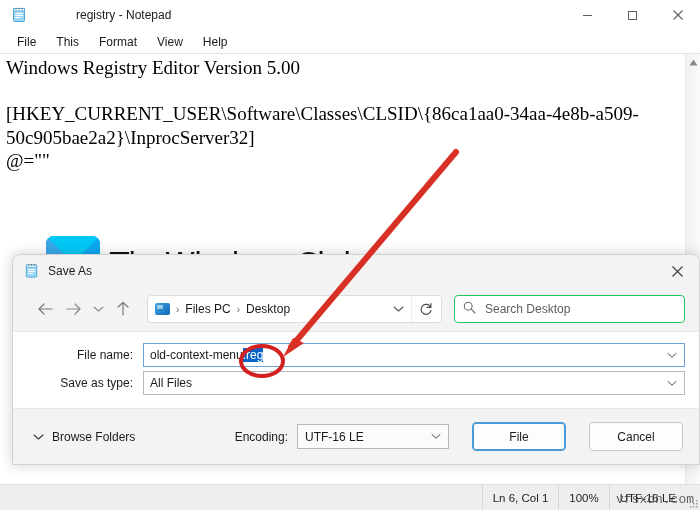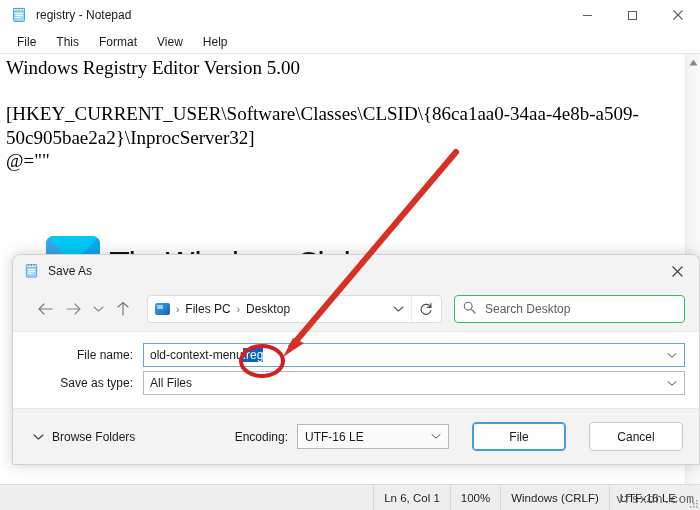--- a/index.html
+++ b/index.html
@@ -30,20 +30,21 @@
     flex: 0 0 auto;
   }
   #notepad-title-icon {
     width: 16px; height: 16px;
     margin-left: 11px; margin-right: 9px;
     position: relative;
   }
   #notepad-title-text {
     font-size: 12px;
     color: #1b1b1b;
+    margin-left: 40px;
   }
   #notepad-window-controls {
     margin-left: auto;
     display: flex;
     height: 30px;
   }
   .win-ctl {
     width: 45px;
     height: 30px;
     display: flex;
@@ -503,21 +504,20 @@
         <i class="tri-bottom"></i>
       </div>
       <div id="twc-wordmark">TheWindowsClub</div>
     </div>
   </div>
 
   <div id="notepad-statusbar">
     <div id="status-spacer"></div>
     <div class="status-cell">Ln 6, Col 1</div>
     <div class="status-cell">100%</div>
-    <div class="status-cell">Windows (CRLF)</div>
     <div class="status-cell">UTF-16 LE</div>
     <div id="status-resize">
       <svg width="8" height="8" viewBox="0 0 8 8">
         <g fill="#9a9a9a">
           <rect x="6" y="0" width="1.5" height="1.5"></rect>
           <rect x="3" y="3" width="1.5" height="1.5"></rect>
             <rect x="6" y="3" width="1.5" height="1.5"></rect>
           <rect x="0" y="6" width="1.5" height="1.5"></rect>
             <rect x="3" y="6" width="1.5" height="1.5"></rect>
             <rect x="6" y="6" width="1.5" height="1.5"></rect>

